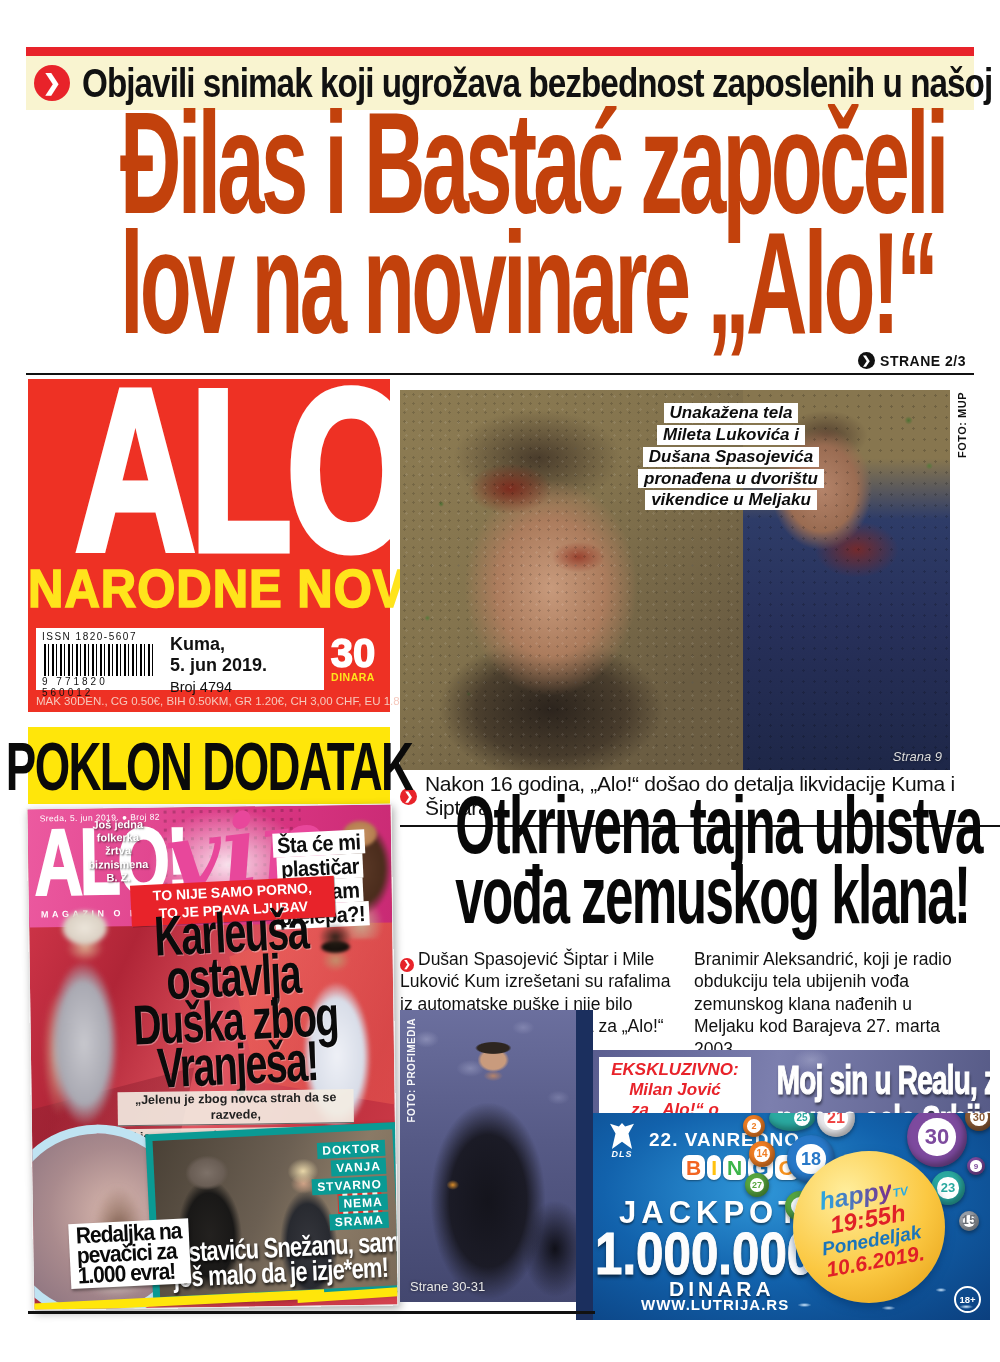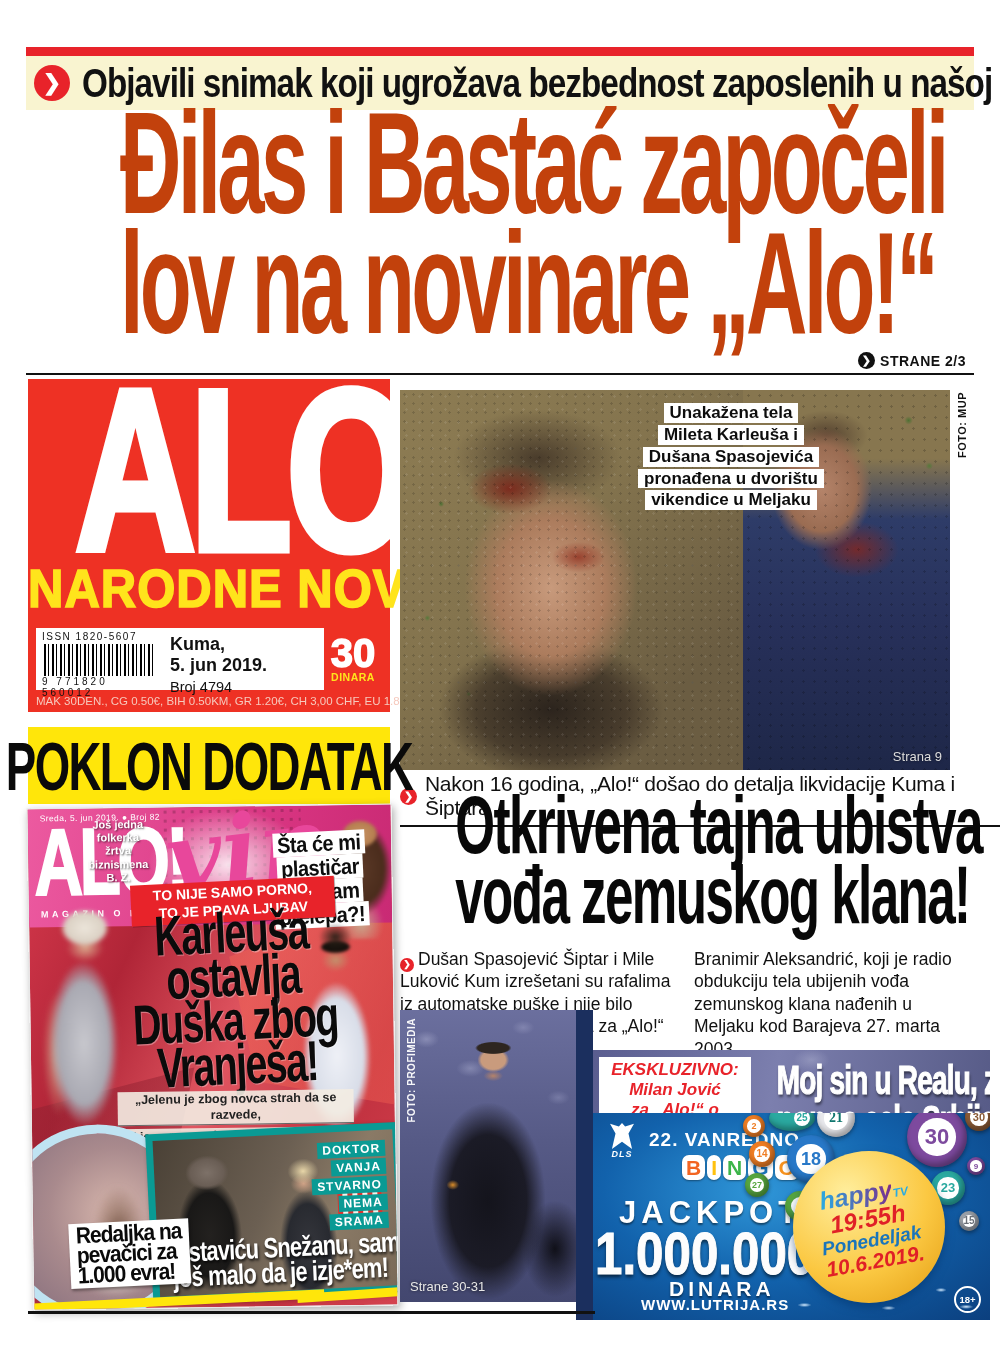--- a/index.html
+++ b/index.html
@@ -46,21 +46,21 @@
   .dateblock{padding:6px 0 0 12px;line-height:1.15;}
   .d-day,.d-date{font-size:18px;font-weight:bold;}
   .d-issue{font-size:14.5px;margin-top:4px;}
   .pricebox{margin-left:auto;width:58px;background:#ee3124;color:#fff;text-align:center;
             display:flex;flex-direction:column;justify-content:center;}
   .p-val{font-size:40px;line-height:36px;font-weight:bold;-webkit-text-stroke:1.5px #fff;}
   .p-unit{font-size:10.5px;font-weight:bold;color:#ffe41c;letter-spacing:.5px;}
   .foreign{position:absolute;left:8px;right:4px;top:316px;color:#f6c9bd;font-size:11.5px;white-space:nowrap;}
 
   
-  .crimephoto{position:absolute;left:400px;top:390px;width:550px;height:380px;overflow:hidden;background:#84744e;}
+  .crimephoto{position:absolute;left:400px;top:390px;width:550px;height:380px;overflow:hidden;background:#84744e;font-style:italic;}
   .ph-left{position:absolute;left:0;top:0;width:343px;height:100%;
     background:
       radial-gradient(60px 36px at 32% 26%,#7e1d14cc,transparent 70%),
       radial-gradient(38px 22px at 52% 44%,#8f2a1bbb,transparent 70%),
       radial-gradient(120px 150px at 44% 52%,#c89a7c 0,#ac7c5d 45%,transparent 72%),
       radial-gradient(150px 95px at 44% 84%,#2c241d 0,#3a2f24bb 50%,transparent 75%),
       radial-gradient(120px 70px at 40% 18%,#3a2d22cc,transparent 70%),
       radial-gradient(5px 5px at 12% 30%,#4c7032,transparent 60%),
       radial-gradient(5px 5px at 8% 60%,#55793a,transparent 60%),
       radial-gradient(4px 4px at 20% 80%,#4c7032,transparent 60%),
@@ -270,31 +270,31 @@
   .yb-tv{font-weight:bold;font-style:italic;font-size:12px;color:#29abe2;-webkit-text-fill-color:#29abe2;}
   .yb-time{font-weight:bold;font-style:italic;font-size:24px;color:#e02027;}
   .yb-day{font-weight:bold;font-style:italic;font-size:19px;color:#1b75bb;}
   .yb-date{font-weight:bold;font-style:italic;font-size:21px;color:#e02027;}
   .ball{position:absolute;border-radius:50%;display:flex;align-items:center;justify-content:center;z-index:3;
         box-shadow:inset -3px -4px 6px #00000055,0 2px 4px #00000066;}
   .ball i{font-style:normal;background:#fff;border-radius:50%;width:62%;height:62%;
           display:flex;align-items:center;justify-content:center;font-weight:bold;}
   .b1{left:150px;top:2px;width:22px;height:22px;background:#ef7d23;}.b1 i{color:#ef7d23;font-size:9px;}
   .b2{left:176px;top:-8px;width:26px;height:26px;background:#2aa9a0;padding-left:20px;}.b2 i{color:#2aa9a0;font-size:10px;}
-  .b3{left:224px;top:-14px;width:38px;height:38px;background:#e8e8ec;}.b3 i{color:#0f766e;font-size:14px;font-family:Liberation Serif, serif;}
+  .b3{left:224px;top:-14px;width:38px;height:38px;background:#e8e8ec;}.b3 i{color:#ef4444;font-size:16px;}
   .b4{left:314px;top:-6px;width:60px;height:60px;background:#7d4a9e;}.b4 i{color:#7d4a9e;font-size:22px;}
   .b5{left:156px;top:28px;width:26px;height:26px;background:#ef7d23;}.b5 i{color:#ef7d23;font-size:10px;}
   .b6{left:194px;top:22px;width:48px;height:48px;background:#2878c8;}.b6 i{color:#2878c8;font-size:18px;}
   .b7{left:248px;top:52px;width:22px;height:22px;background:#e8e8ec;}.b7 i{color:#777;font-size:9px;}
   .b8{left:278px;top:44px;width:22px;height:22px;background:#9aa0a8;}.b8 i{color:#6b7077;font-size:9px;}
   .b9{left:338px;top:58px;width:34px;height:34px;background:#2aa9a0;}.b9 i{color:#2aa9a0;font-size:13px;}
   .b10{left:152px;top:60px;width:24px;height:24px;background:#57a63f;}.b10 i{color:#57a63f;font-size:9px;}
   .b11{left:192px;top:78px;width:30px;height:30px;background:#57a63f;}.b11 i{color:#57a63f;font-size:11px;}
   .b12{left:374px;top:44px;width:18px;height:18px;background:#7d4a9e;}.b12 i{color:#7d4a9e;font-size:8px;}
-  .b13{left:366px;top:98px;width:20px;height:20px;background:#9aa0a8;}.b13 i{color:#6b7077;font-size:10px;}
+  .b13{left:366px;top:98px;width:20px;height:20px;background:#9aa0a8;}.b13 i{color:#6b7077;font-size:12px;font-family:Liberation Mono, monospace;}
   .b14{left:372px;top:-10px;width:28px;height:28px;background:#8a5a36;}.b14 i{color:#8a5a36;font-size:11px;}
 
   .rule-bottom{position:absolute;left:28px;top:1311px;width:567px;height:3px;background:#111;}
 </style>
 </head>
 <body>
 
 <div class="page">
 
   <div class="topbar"></div>
@@ -335,21 +335,21 @@
       </div>
     </div>
     <div class="foreign">MAK 30DEN., CG 0.50€, BIH 0.50KM, GR 1.20€, CH 3,00 CHF, EU 1.80€, NL 2,00€</div>
   </div>
 
   <div class="crimephoto">
     <div class="ph-left"></div>
     <div class="ph-right"></div>
     <div class="cap">
       <span>Unakažena tela</span><br>
-      <span>Mileta Karleuša i</span><br>
+      <span>Mileta Lukovića i</span><br>
       <span>Dušana Spasojevića</span><br>
       <span>pronađena u dvorištu</span><br>
       <span>vikendice u Meljaku</span>
     </div>
     <div class="strana9">Strana 9</div>
   </div>
   <div class="foto-mup">FOTO: MUP</div>
 
   <div class="kicker">
     <span class="circ-arrow ca-mid"></span>

